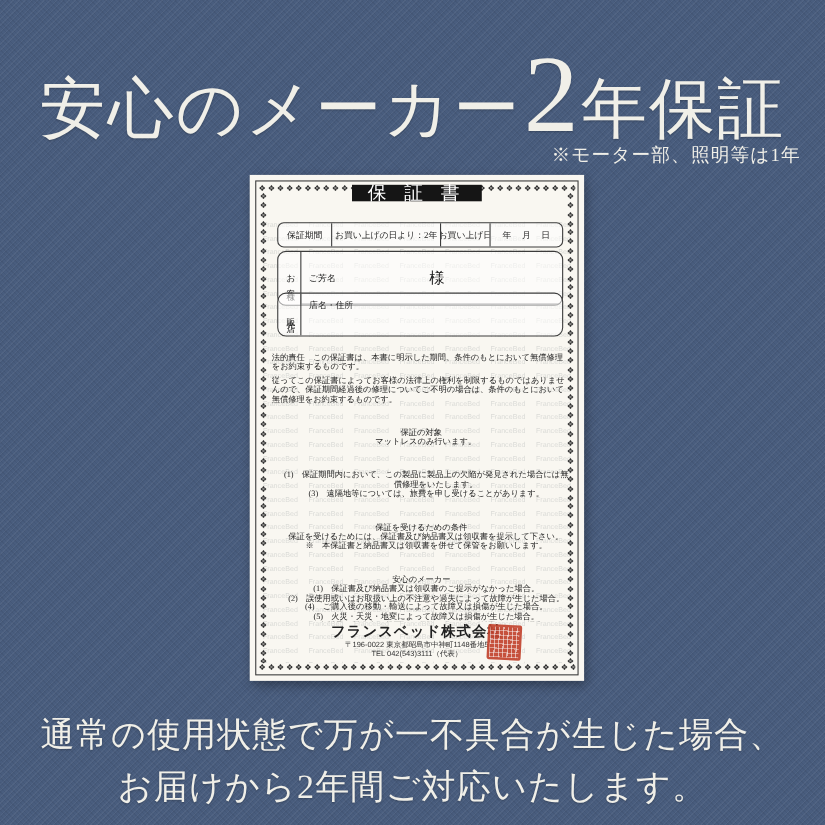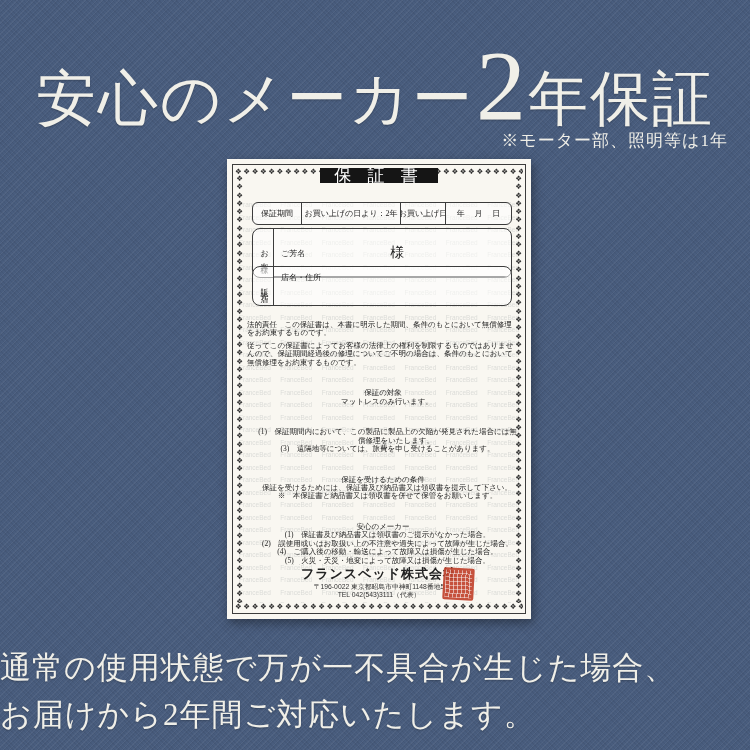--- a/index.html
+++ b/index.html
@@ -18,21 +18,21 @@
   
   .title{position:absolute;top:28px;left:0;right:0;margin:0;
     display:flex;justify-content:center;align-items:baseline;
     color:var(--light);font-weight:normal;letter-spacing:2px;
     text-shadow:0 1px 2px rgba(0,0,0,.25);}
   .title .reg{font-size:60px;}
   .title .big{font-size:100px;letter-spacing:0;margin:0 2px;}
   .subtitle{position:absolute;top:129px;right:22px;font-size:17px;
     color:var(--light);letter-spacing:1px;}
   
-  .footer{position:absolute;top:644px;left:0;right:0;text-align:left;
+  .footer{position:absolute;top:644px;left:0;right:0;text-align:center;
     color:var(--light);font-size:31px;line-height:47px;letter-spacing:1px;
     text-shadow:0 1px 2px rgba(0,0,0,.25);}
   
   .paper{position:absolute;left:227px;top:159px;width:304px;height:460px;
     background:var(--paper);box-shadow:2px 4px 10px rgba(0,0,0,.38);
     color:var(--ink);}
   .wm{position:absolute;left:12px;right:12px;top:40px;bottom:16px;overflow:hidden;
     color:#8d9496;opacity:.28;font-size:6.5px;line-height:12.5px;word-spacing:7px;
     filter:blur(.4px);font-family:"Liberation Sans","DejaVu Sans",sans-serif;
     text-align:justify;pointer-events:none;}

